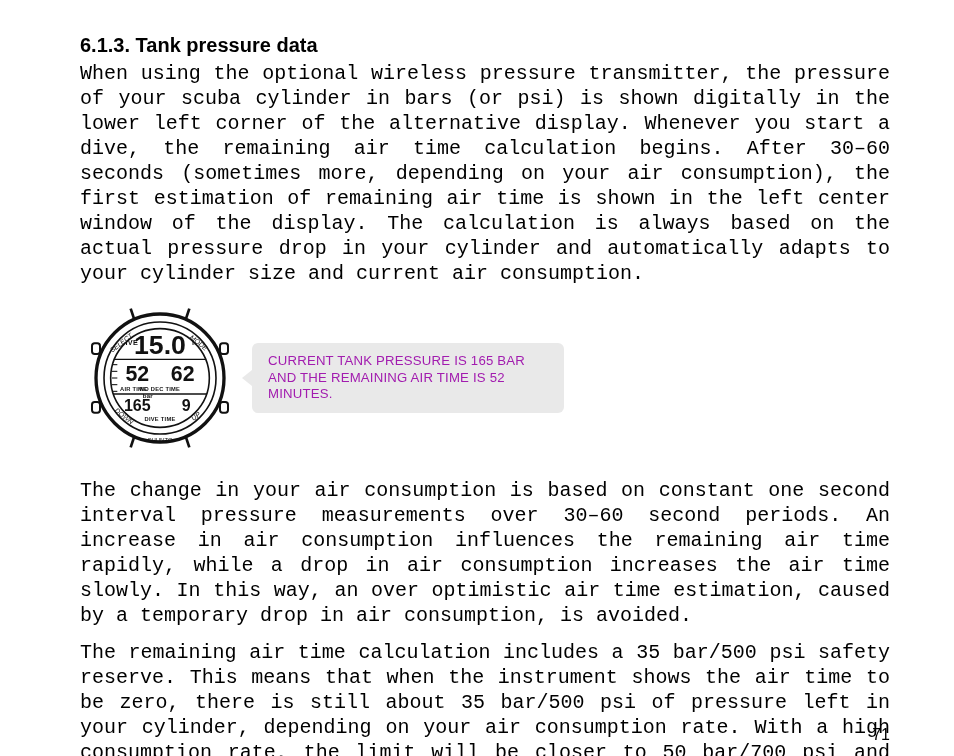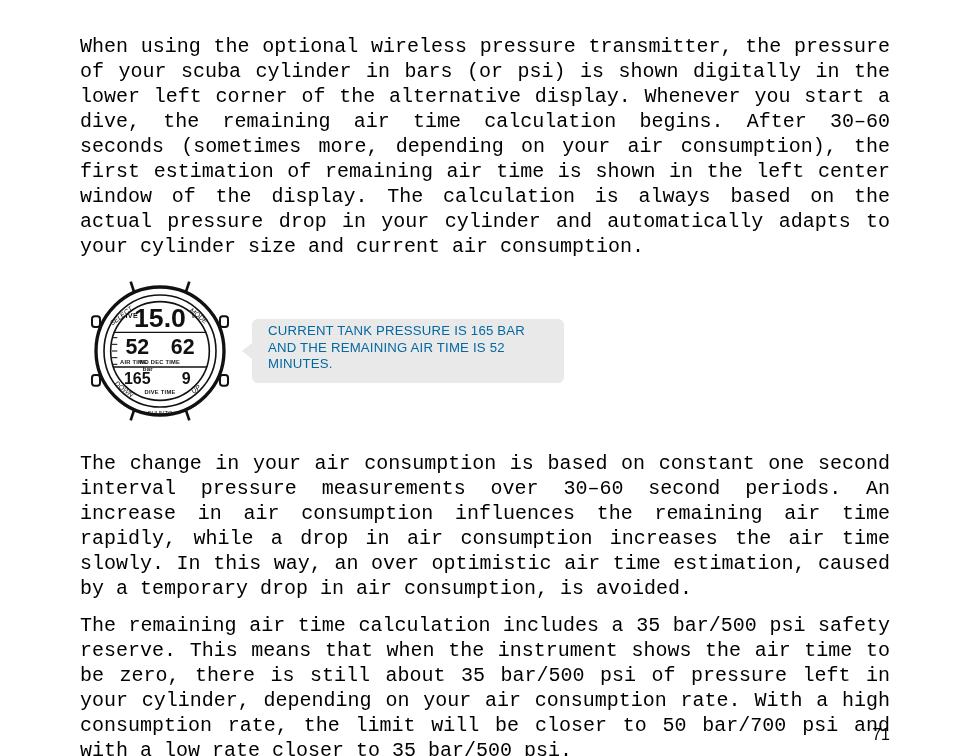--- a/index.html
+++ b/index.html
@@ -39,25 +39,25 @@
     align-items: center;
     justify-content: center;
   }
   .callout-wrap {
     margin-left: 12px;
   }
   .callout {
     position: relative;
     background: #e9e9e9;
     border-radius: 6px;
-    padding: 4px 16px 10px 16px;
+    padding: 10px 16px 10px 16px;
     font-size: 13.2px;
     line-height: 1.25;
     letter-spacing: 0.2px;
-    color: #0369a1;
+    color: #a21caf;
     max-width: 280px;
   }
   .callout::before {
     content: "";
     position: absolute;
     left: -10px;
     top: 50%;
     margin-top: -8px;
     width: 0; height: 0;
     border-style: solid;
@@ -94,20 +94,24 @@
     font-size: 5.1px;
     fill: #111;
     font-style: italic;
   }
 </style>
 </head>
 <body>
 
 <div class="page">
 
+  <h2 class="section-title">
+    <span>6.1.3.</span>
+    <span>Tank pressure data</span>
+  </h2>
 
   <p class="body-text">When using the optional wireless pressure transmitter, the pressure of your scuba cylinder in bars (or psi) is shown digitally in the lower left corner of the alternative display. Whenever you start a dive, the remaining air time calculation begins. After 30–60 seconds (sometimes more, depending on your air consumption), the first estimation of remaining air time is shown in the left center window of the display. The calculation is always based on the actual pressure drop in your cylinder and automatically adapts to your cylinder size and current air consumption.</p>
 
   <div class="figure-row">
     <div class="watch-wrap">
       <svg class="watch-svg" width="160" height="160" viewBox="0 0 120 120">
 
         <g fill="none" stroke="#111" stroke-width="2">
           <path d="M38 8 L42 20"></path>
           <path d="M82 8 L78 20"></path>

